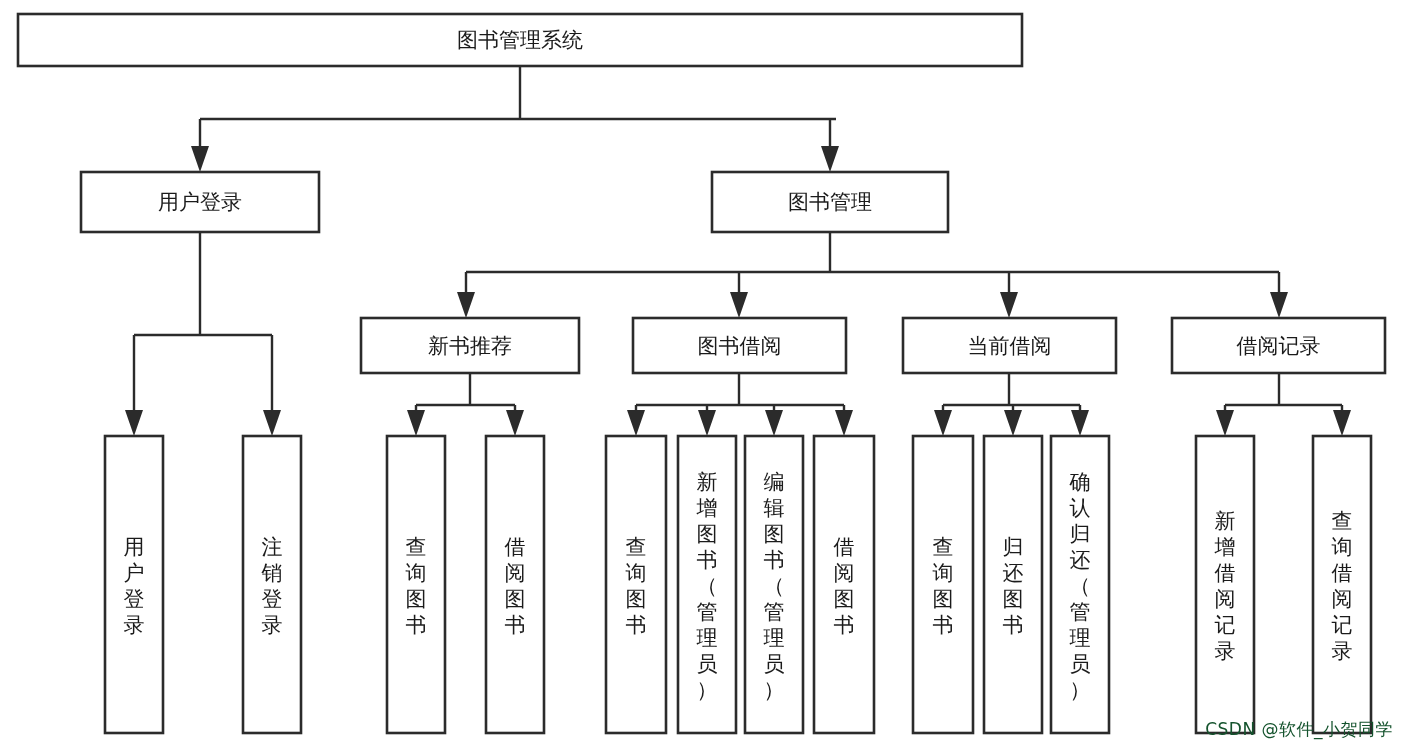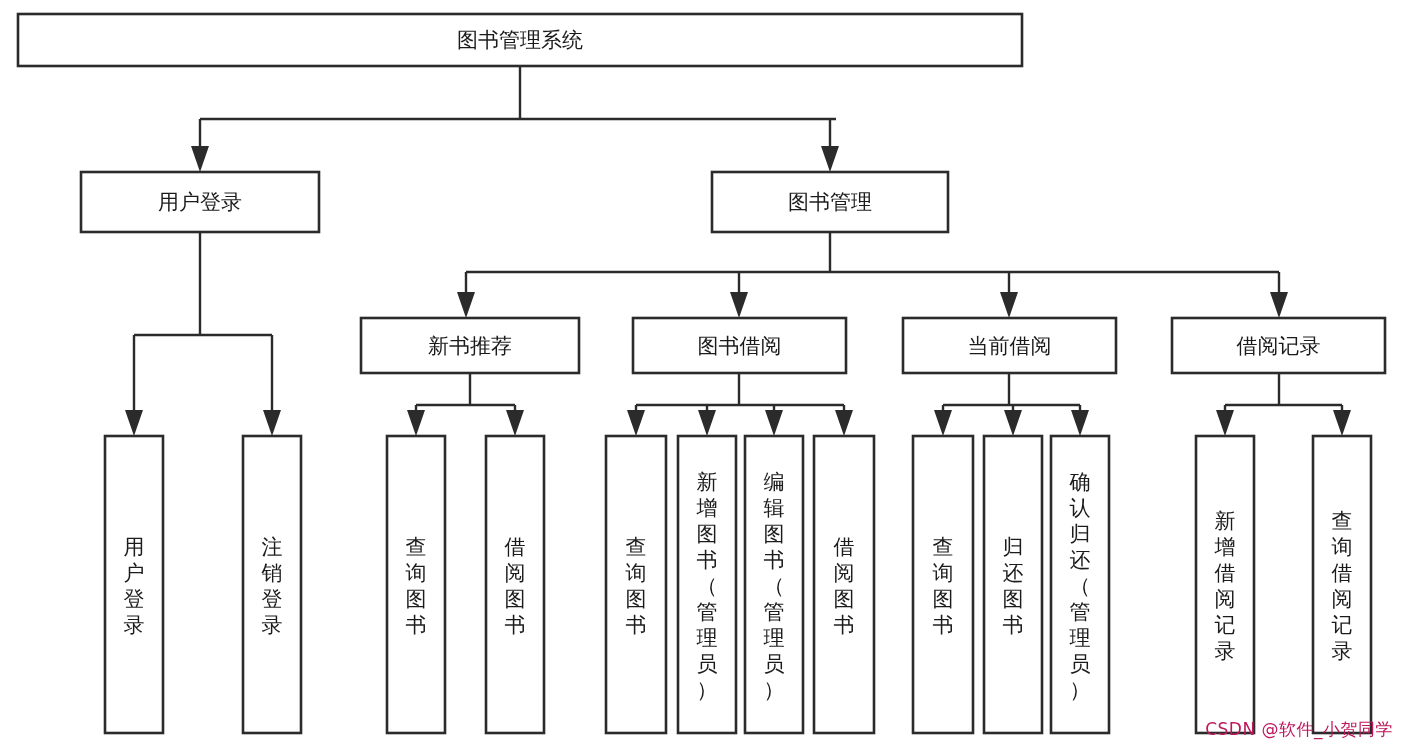--- a/index.html
+++ b/index.html
@@ -52,21 +52,21 @@
   .arrow-head {
     fill: #2b2b2b;
     stroke: none;
   }
   .watermark {
     position: absolute;
     right: 12px;
     bottom: 6px;
     font-family: "DejaVu Sans", "Liberation Sans", sans-serif;
     font-size: 17px;
-    color: #be185d;
+    color: #14532d;
     white-space: nowrap;
     letter-spacing: 0.5px;
   }
 </style>
 </head>
 <body>
 
 <div id="diagram-root">
 
   <svg id="flow" viewBox="0 0 1405 747">

